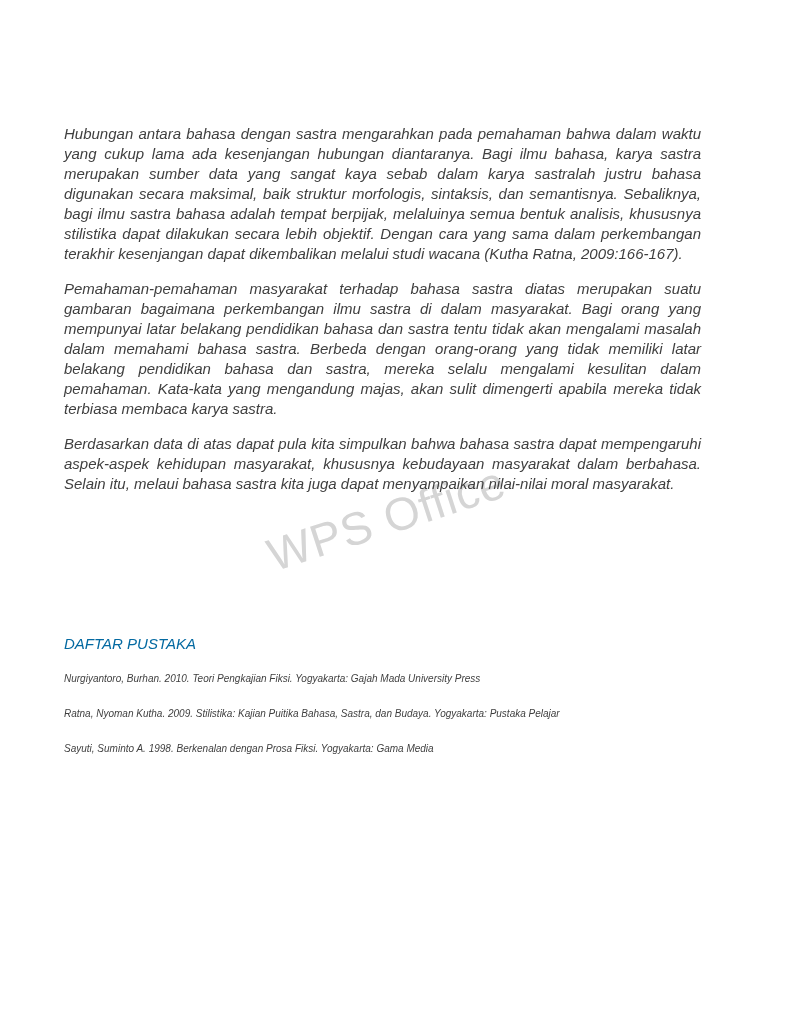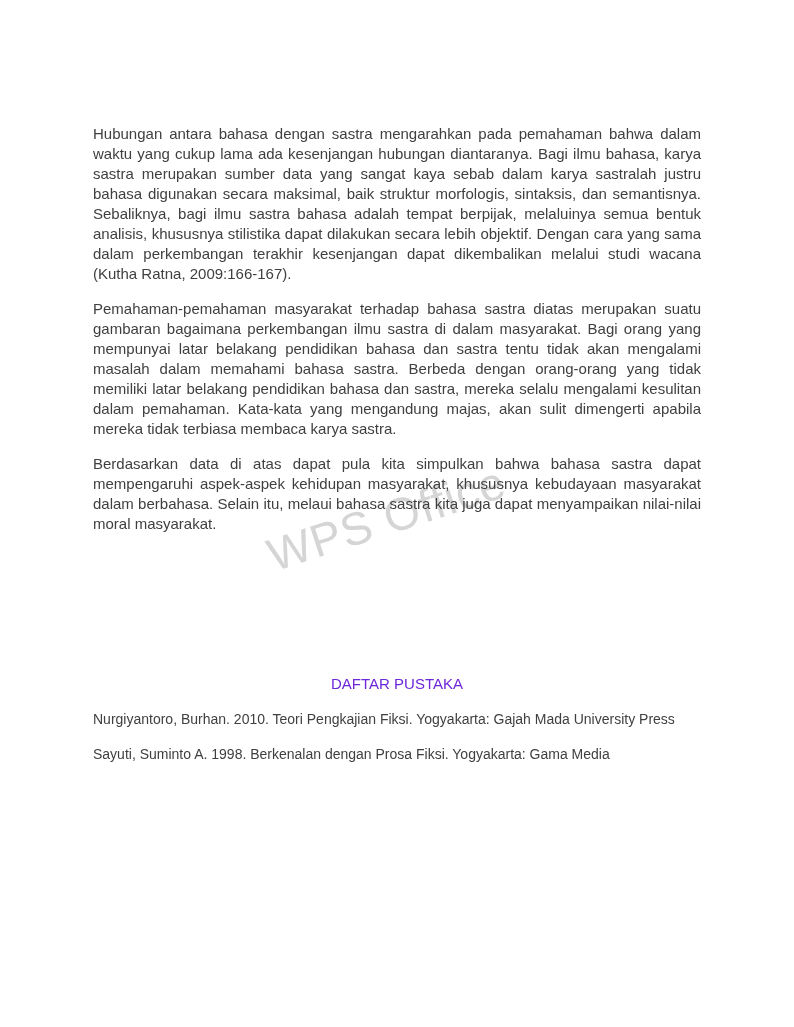--- a/index.html
+++ b/index.html
@@ -11,41 +11,41 @@
     position: relative;
     width: 794px;
     height: 1027px;
     background: #ffffff;
     overflow: hidden;
     font-family: "Liberation Sans", sans-serif;
     color: #3f3f3f;
   }
   .content {
     position: relative;
-    padding: 124px 93px 0 93px;
+    padding: 124px 93px 0 64px;
     z-index: 2;
+    font-style: italic;
   }
   .body-paragraph {
     margin: 0 0 15px 0;
     font-size: 15px;
     line-height: 20px;
     text-align: justify;
     color: #3f3f3f;
   }
   .bib-heading {
     margin: 140px 0 15px 0;
     font-size: 15px;
     line-height: 20px;
     font-weight: normal;
-    color: #6d28d9;
-    text-align: center;
+    color: #0369a1;
   }
   .bib-entry {
     margin: 0 0 15px 0;
-    font-size: 14px;
+    font-size: 10px;
     line-height: 20px;
     text-align: left;
     color: #3f3f3f;
   }
   .watermark {
     position: absolute;
     left: 263px;
     top: 490px;
     width: 250px;
     height: 56px;
@@ -74,19 +74,20 @@
     <p class="body-paragraph">Hubungan antara bahasa dengan sastra mengarahkan pada pemahaman bahwa dalam waktu yang cukup lama ada kesenjangan hubungan diantaranya. Bagi ilmu bahasa, karya sastra merupakan sumber data yang sangat kaya sebab dalam karya sastralah justru bahasa digunakan secara maksimal, baik struktur morfologis, sintaksis, dan semantisnya. Sebaliknya, bagi ilmu sastra bahasa adalah tempat berpijak, melaluinya semua bentuk analisis, khususnya stilistika dapat dilakukan secara lebih objektif. Dengan cara yang sama dalam perkembangan terakhir kesenjangan dapat dikembalikan melalui studi wacana (Kutha Ratna, 2009:166-167).</p>
 
     <p class="body-paragraph">Pemahaman-pemahaman masyarakat terhadap bahasa sastra diatas merupakan suatu gambaran bagaimana perkembangan ilmu sastra di dalam masyarakat. Bagi orang yang mempunyai latar belakang pendidikan bahasa dan sastra tentu tidak akan mengalami masalah dalam memahami bahasa sastra. Berbeda dengan orang-orang yang tidak memiliki latar belakang pendidikan bahasa dan sastra, mereka selalu mengalami kesulitan dalam pemahaman. Kata-kata yang mengandung majas, akan sulit dimengerti apabila mereka tidak terbiasa membaca karya sastra.</p>
 
     <p class="body-paragraph">Berdasarkan data di atas dapat pula kita simpulkan bahwa bahasa sastra dapat mempengaruhi aspek-aspek kehidupan masyarakat, khususnya kebudayaan masyarakat dalam berbahasa. Selain itu, melaui bahasa sastra kita juga dapat menyampaikan nilai-nilai moral masyarakat.</p>
 
     <p class="bib-heading">DAFTAR PUSTAKA</p>
 
     <p class="bib-entry">Nurgiyantoro, Burhan. 2010. Teori Pengkajian Fiksi. Yogyakarta: Gajah Mada University Press</p>
 
+    <p class="bib-entry">Ratna, Nyoman Kutha. 2009. Stilistika: Kajian Puitika Bahasa, Sastra, dan Budaya. Yogyakarta: Pustaka Pelajar</p>
 
 
     <p class="bib-entry">Sayuti, Suminto A. 1998. Berkenalan dengan Prosa Fiksi. Yogyakarta: Gama Media</p>
 
 
   </div>
 </div>
 
 </body></html>

